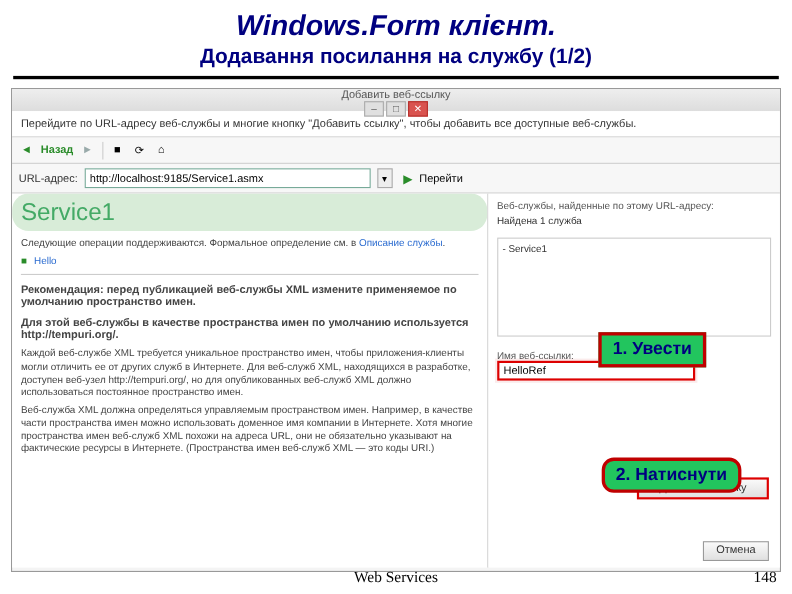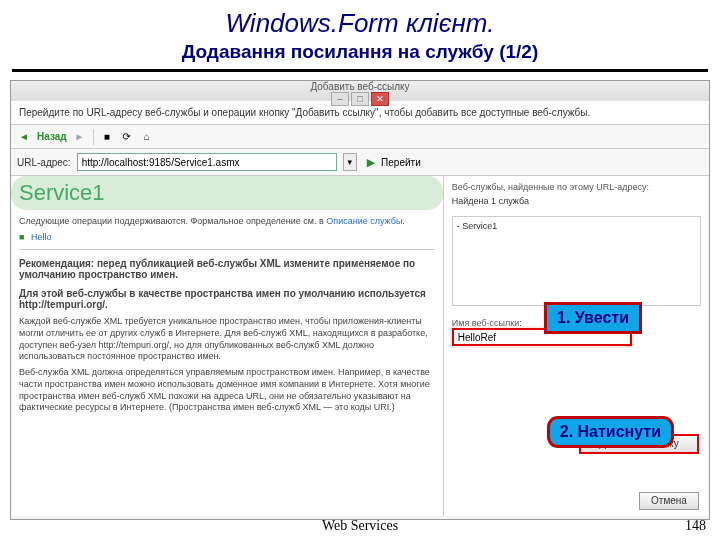--- a/index.html
+++ b/index.html
@@ -1,17 +1,17 @@
 <!DOCTYPE html>
 <html><head>
 <meta charset="utf-8">
 <style>
   * { box-sizing: border-box; margin: 0; padding: 0; }
   body { font-family: Arial, sans-serif; background: #fff; width: 720px; height: 540px; overflow: hidden; position: relative; }
-  .slide-title { text-align: center; font-size: 26px; font-weight: normal; font-style: italic; color: #000080; margin-top: 8px; }
+  .slide-title { text-align: center; font-size: 26px; font-weight: bold; font-style: italic; color: #000080; margin-top: 8px; }
   .slide-subtitle { text-align: center; font-size: 19px; font-weight: bold; color: #000080; margin-top: 2px; }
   .title-underline { border-top: 3px solid #000; margin: 6px 12px 8px; }
   .app-window { position: absolute; left: 10px; top: 80px; width: 700px; height: 440px; border: 1px solid #999; background: #f4f4f4; }
   .app-titlebar { height: 20px; background: linear-gradient(#eee,#ddd); display: flex; align-items: center; justify-content: space-between; padding: 0 16px; font-size: 10px; color: #555; flex-direction: column; }
   .app-titlebar .close-min-group { display: flex; gap: 2px; }
   .app-titlebar .win-btn { width: 18px; height: 14px; background: #e0e0e0; border: 1px solid #aaa; font-size: 9px; text-align: center; line-height: 12px; }
   .app-titlebar .win-close { background: #d9534f; color: #fff; border-color: #b52e2a; }
   .instruction-bar { background: #fff; border-bottom: 1px solid #ccc; font-size: 10px; color: #333; padding: 6px 8px; }
   .toolbar { background: #f7f7f7; border-bottom: 1px solid #ccc; height: 24px; display: flex; align-items: center; gap: 6px; padding: 0 6px; font-size: 10px; }
   .tb-icon { width: 14px; height: 14px; display: inline-flex; align-items: center; justify-content: center; }
@@ -31,21 +31,21 @@
   .left-pane hr { border: none; border-top: 1px solid #ccc; margin: 6px 0; }
   .right-pane { flex: 1; background: #fff; padding: 6px 8px; font-size: 10px; color: #333; position: relative; }
   .right-header { font-size: 9px; color: #555; margin-bottom: 4px; }
   .right-found { font-size: 9px; color: #333; margin-bottom: 10px; }
   .right-list { border: 1px solid #ccc; height: 90px; padding: 4px; font-size: 9px; margin-bottom: 12px; margin-top: 10px; }
   .ref-name-row { display: flex; align-items: center; gap: 4px; margin-top: 4px; }
   .ref-name-label { font-size: 9px; color: #555; }
   .ref-name-input { width: 180px; height: 18px; border: 2px solid #d00; padding: 0 4px; font-size: 10px; box-shadow: 0 0 0 2px rgba(200,0,0,.08); }
   .btn-add { position: absolute; right: 10px; bottom: 62px; width: 120px; height: 20px; background: linear-gradient(#fafafa,#e0e0e0); border: 2px solid #d00; font-size: 10px; text-align: center; line-height: 16px; cursor: pointer; }
   .btn-cancel { position: absolute; right: 10px; bottom: 6px; width: 60px; height: 18px; background: linear-gradient(#fafafa,#e0e0e0); border: 1px solid #999; font-size: 10px; text-align: center; line-height: 16px; }
-  .callout { position: absolute; background: #0ea5e9; border: 3px solid #c00000; color: #000080; font-weight: bold; font-size: 16px; padding: 4px 10px; z-index: 50; }
+  .callout { position: absolute; background: #22c55e; border: 3px solid #c00000; color: #000080; font-weight: bold; font-size: 16px; padding: 4px 10px; z-index: 50; }
   .callout1 { right: 78px; top: 302px; }
   .callout2 { right: 46px; top: 416px; border-radius: 11px; }
   .footer-label { position: absolute; bottom: 6px; left: 50%; transform: translateX(-50%); font-size: 14px; font-family: 'Times New Roman', serif; color: #000; }
   .footer-page { position: absolute; bottom: 6px; right: 14px; font-size: 14px; font-family: 'Times New Roman', serif; color: #000; }
   .blur-text { color: #9aa; letter-spacing: .2px; }
   .bullet { color:#2a8c2a; margin-right:4px; }
 </style>
 </head>
 <body>
 
@@ -57,21 +57,21 @@
 
   <div class="app-titlebar">
     <span>Добавить веб-ссылку</span>
     <div class="close-min-group">
       <div class="win-btn">–</div>
       <div class="win-btn">□</div>
       <div class="win-btn win-close">✕</div>
     </div>
   </div>
 
-  <div class="instruction-bar">Перейдите по URL-адресу веб-службы и операции кнопку "Добавить ссылку", чтобы добавить все доступные веб-службы.</div>
+  <div class="instruction-bar">Перейдите по URL-адресу веб-службы и многие кнопку "Добавить ссылку", чтобы добавить все доступные веб-службы.</div>
 
   <div class="toolbar">
     <span class="tb-icon tb-back">◄</span>
     <span class="tb-back">Назад</span>
     <span class="tb-icon blur-text">►</span>
     <span class="tb-sep"></span>
     <span class="tb-icon">■</span>
     <span class="tb-icon">⟳</span>
     <span class="tb-icon">⌂</span>
   </div>

